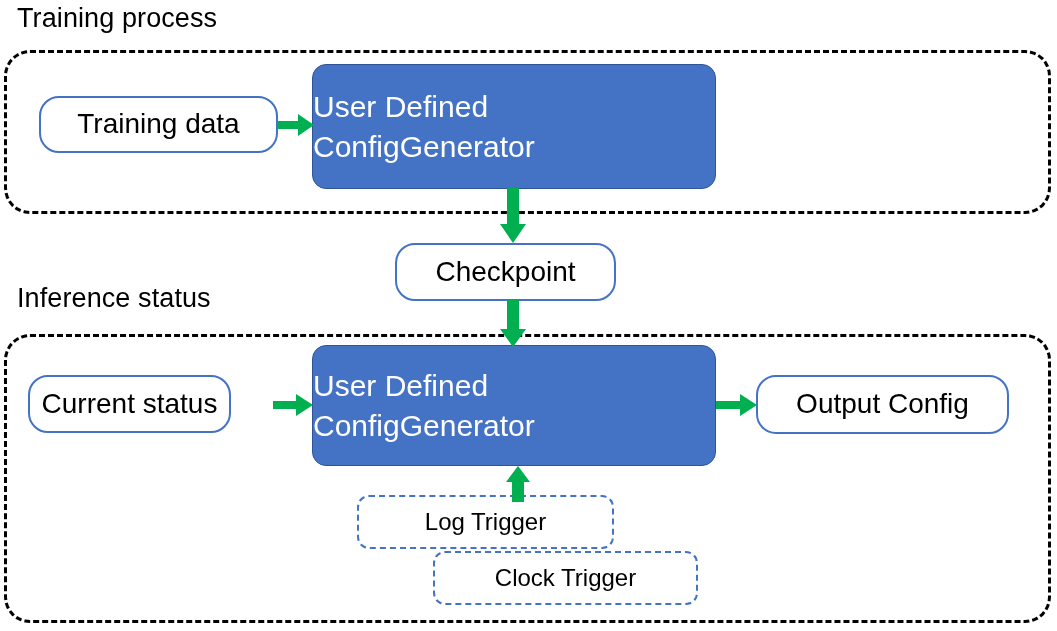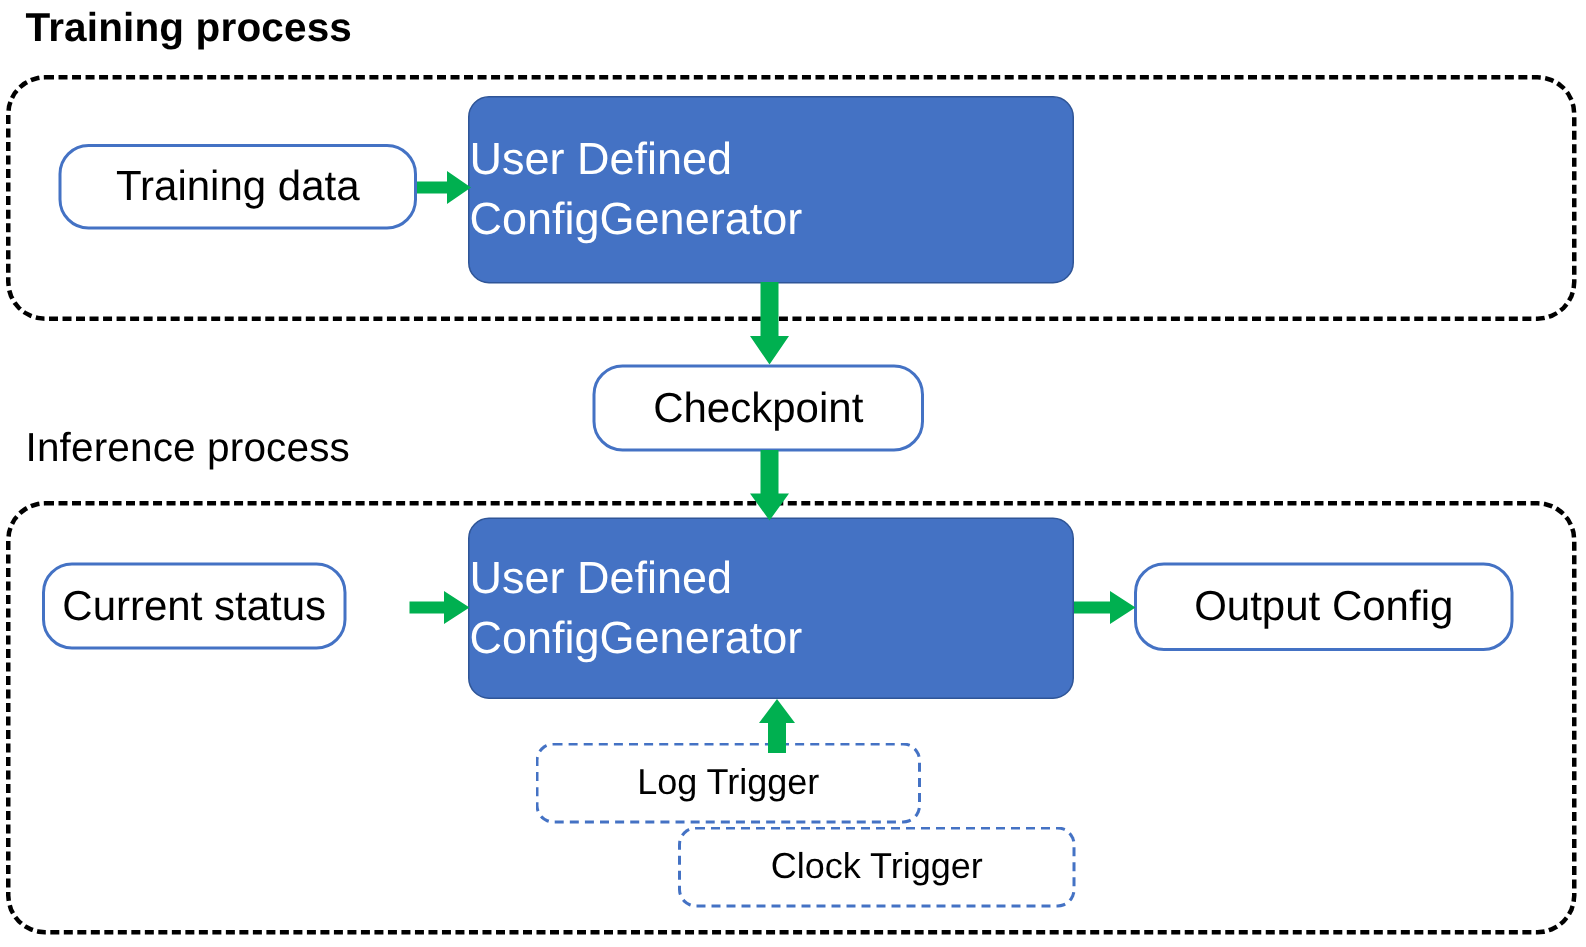--- a/index.html
+++ b/index.html
@@ -22,21 +22,21 @@
 
   
   .section-title {
     position: absolute;
     font-size: 27px;
     line-height: 30px;
     color: #000000;
     white-space: nowrap;
     letter-spacing: 0.1px;
   }
-  #title-training  { left: 17px;  top: 3px; font-weight: bold;   }
+  #title-training  { left: 17px;  top: 3px;   }
   #title-inference { left: 17px;  top: 283px; }
 
   
   .process-container {
     position: absolute;
     box-sizing: border-box;
     border: 3px dashed #000000;
     border-radius: 26px;
     background: transparent;
   }
@@ -72,21 +72,21 @@
     background: #ffffff;
     display: flex;
     align-items: center;
     justify-content: center;
     color: #000000;
     font-size: 24px;
     line-height: 1.1;
     white-space: nowrap;
   }
   #box-log-trigger   { left: 357px; top: 495px; width: 257px; height: 54px; z-index: 3; }
-  #box-clock-trigger { left: 452px; top: 551px; width: 265px; height: 54px; z-index: 4; }
+  #box-clock-trigger { left: 433px; top: 551px; width: 265px; height: 54px; z-index: 4; }
 
   
   .process-block {
     position: absolute;
     box-sizing: border-box;
     background: #4472C4;
     border: 1px solid #2F5597;
     border-radius: 14px;
     display: flex;
     flex-direction: column;
@@ -145,21 +145,21 @@
   <div class="node-box" id="box-checkpoint">
     <span>Checkpoint</span>
   </div>
 
   <div class="arrow" id="arrow-checkpoint-to-generator">
     <svg width="28" height="50" viewBox="0 0 28 50">
       <path d="M7 0 L19 0 L19 29 L26 29 L13 47 L0 29 L7 29 Z" fill="#00B050"></path>
     </svg>
   </div>
 
-  <div class="section-title" id="title-inference">Inference process</div>
+  <div class="section-title" id="title-inference">Inference status</div>
 
   <div class="process-container" id="container-inference"></div>
 
   <div class="node-box" id="box-current-status">
     <span>Current status</span>
   </div>
 
   <div class="process-block" id="block-infer-generator">
     <span>User Defined</span>
     <span>ConfigGenerator</span>

